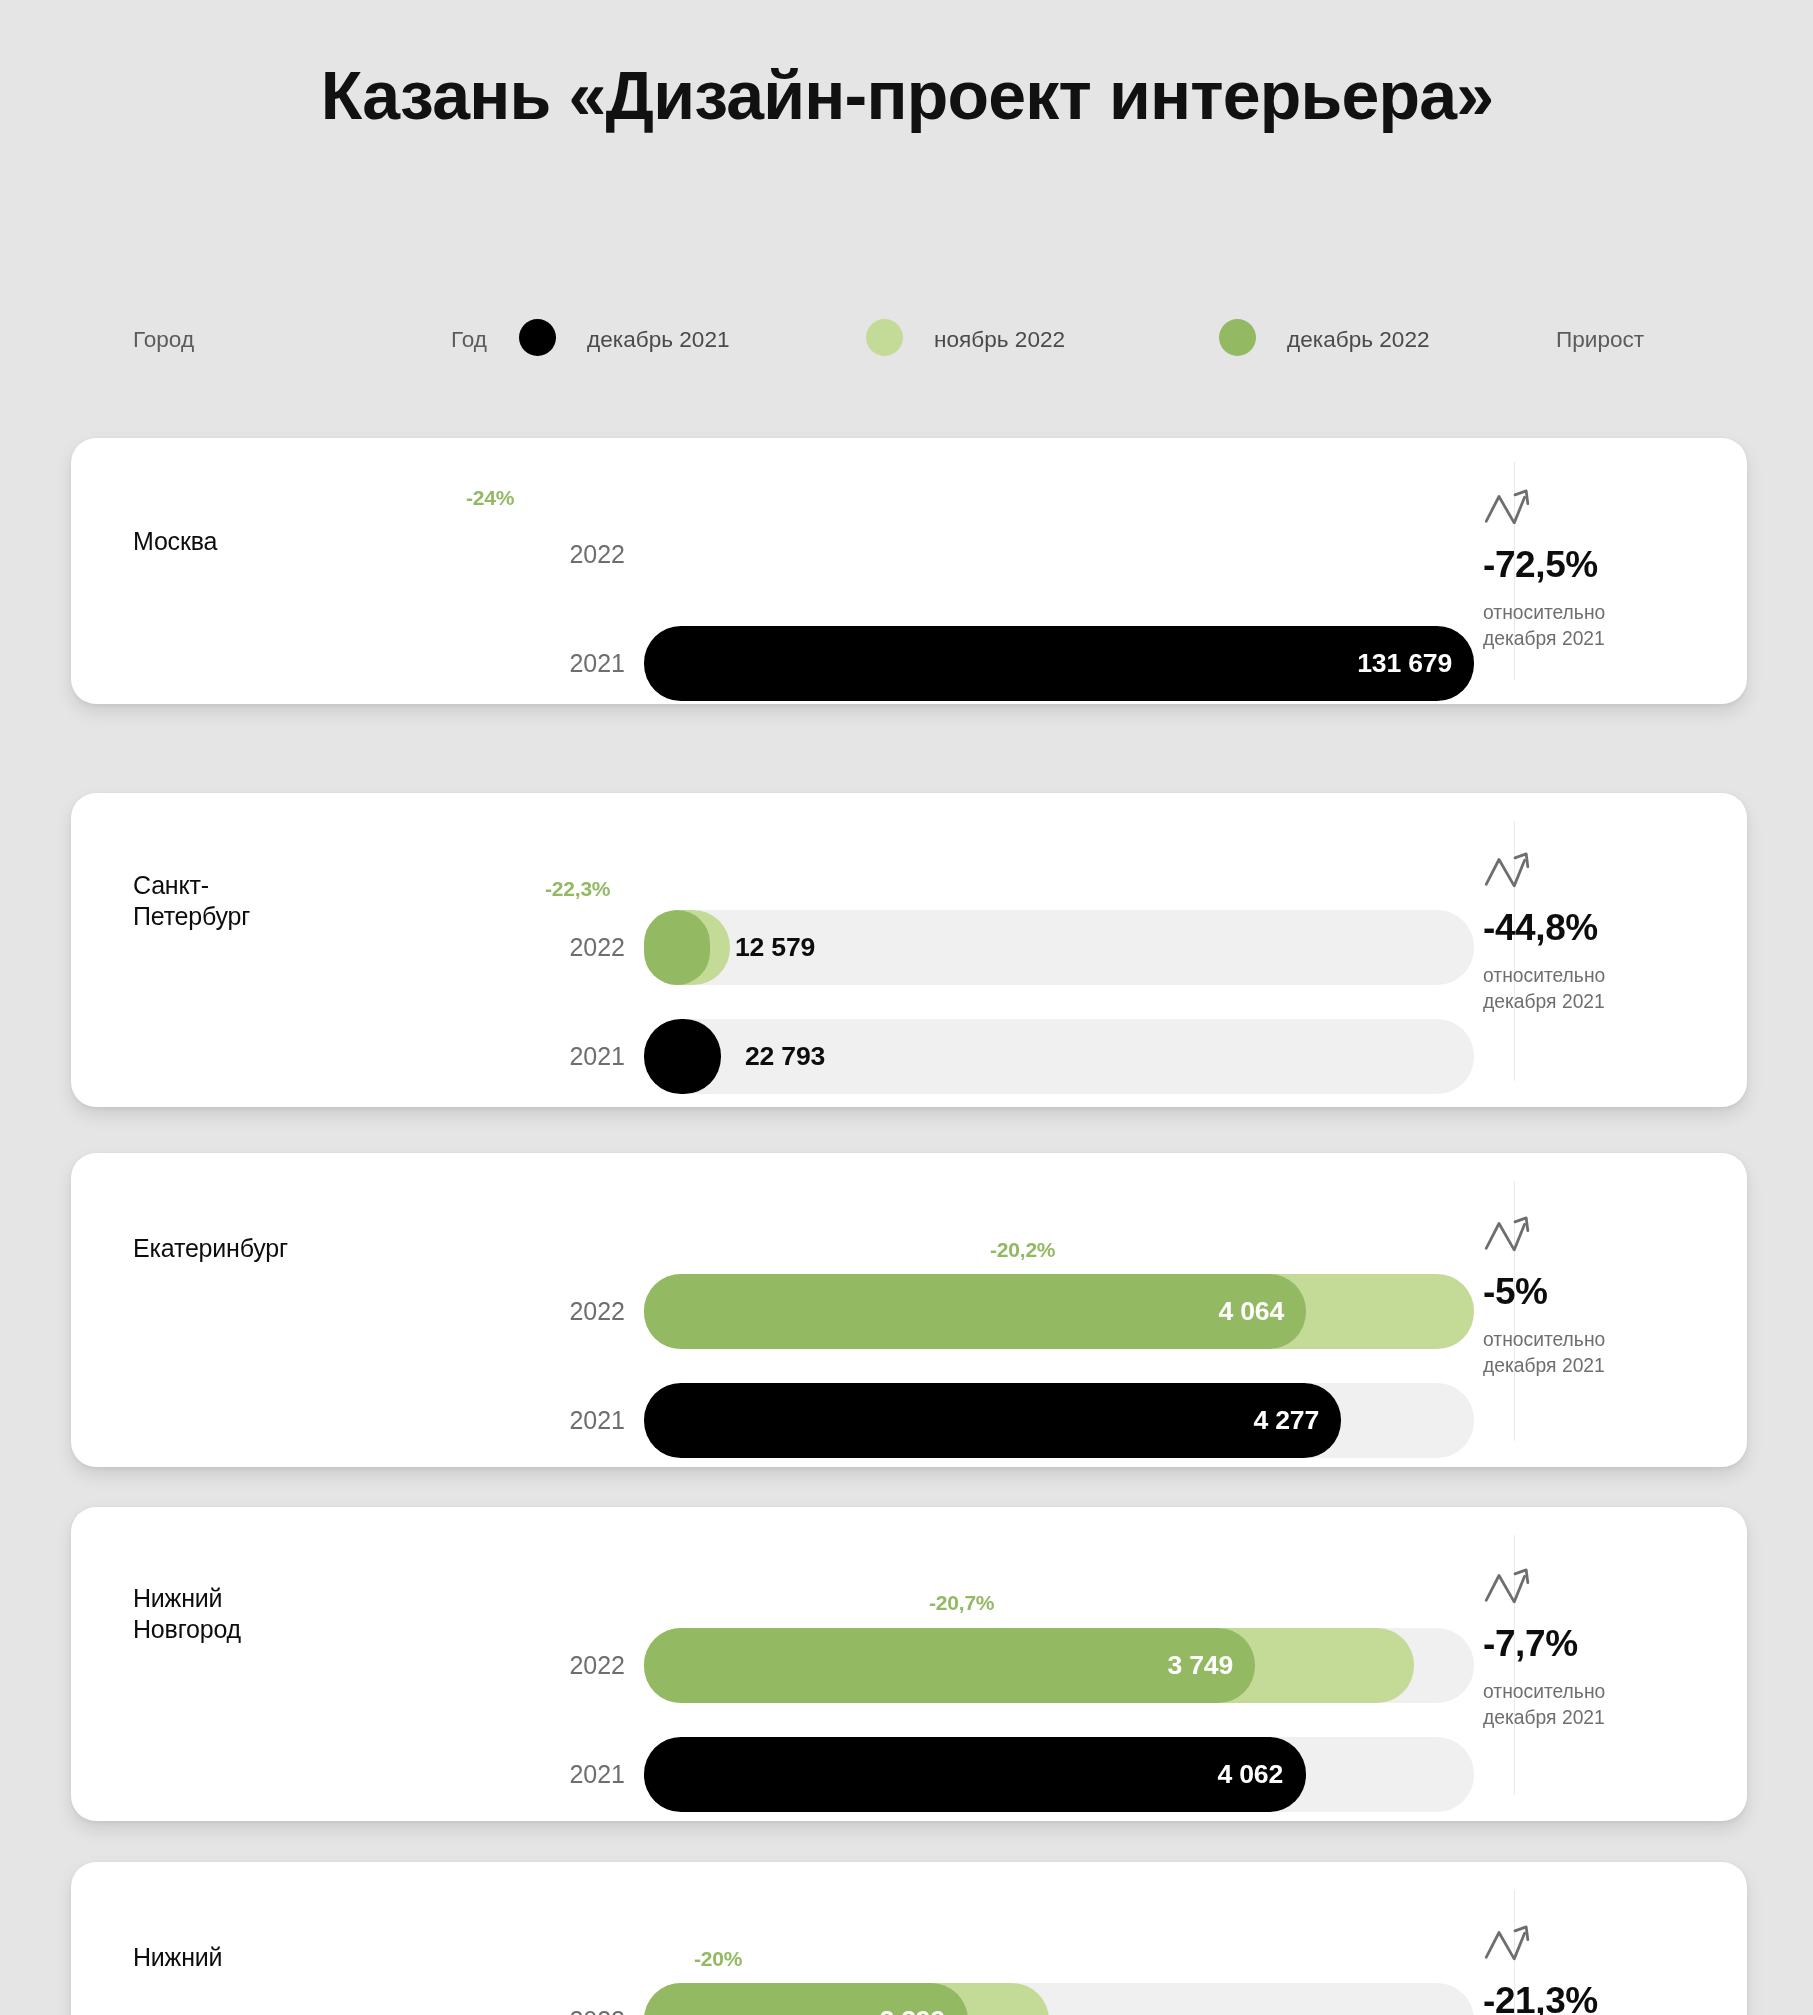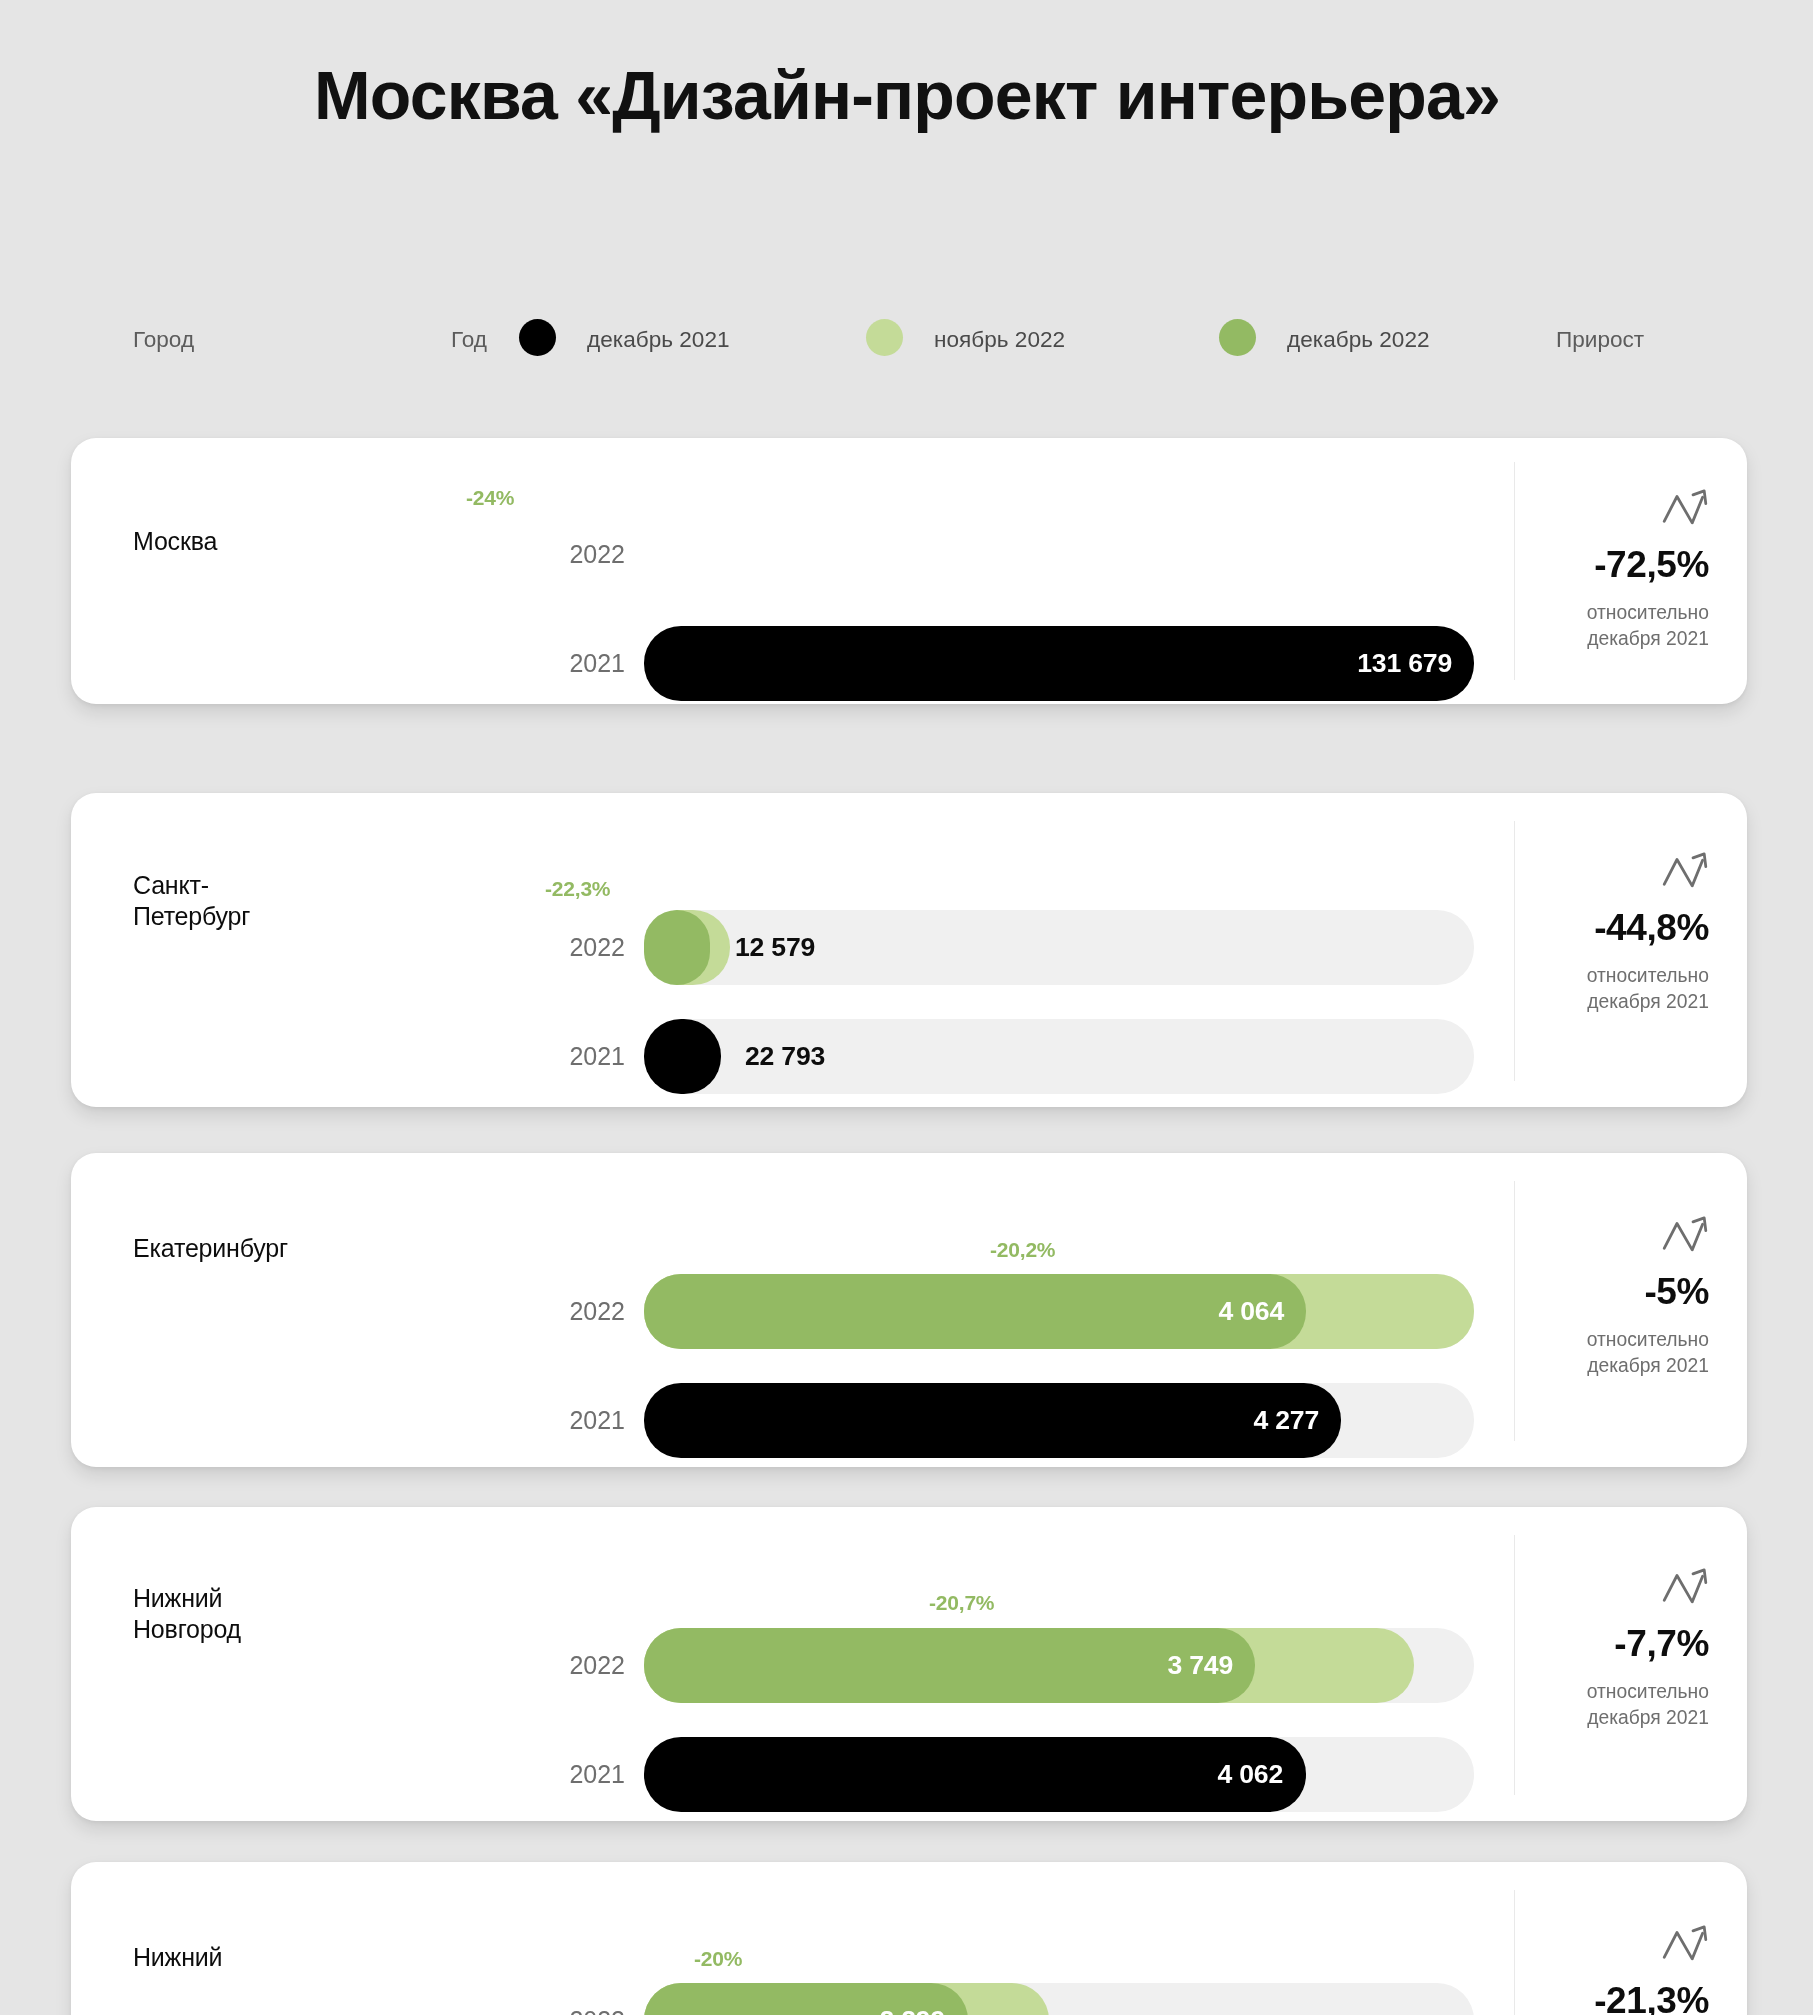--- a/index.html
+++ b/index.html
@@ -161,42 +161,42 @@
     position:absolute;
     width:1.2px;
     background:#e9e9e9;
   }
 
   
   .growth{
     position:absolute;
     right:38px;
     width:226px;
-    text-align:right;
+    text-align:left;
   }
   .growth-icon{ display:block; margin:0 auto; }
   .growth-pct{
     font-size:37px;
     font-weight:700;
     color:#0d0d0d;
     letter-spacing:-0.4px;
     white-space:nowrap;
   }
   .growth-note{
     font-size:19.3px;
     color:#6e6e6e;
     line-height:1.34;
     white-space:pre-line;
     font-weight:400;
   }
 </style>
 </head>
 <body>
 
-<div id="page-title">Москва «Дизайн-проект интерьера»</div>
+<div id="page-title">Казань «Дизайн-проект интерьера»</div>
 
 <div id="legend">
   <div class="legend-label" id="legend-city">Город</div>
   <div class="legend-label" id="legend-year">Год</div>
 
   <div class="legend-entry" id="legend-e0">
     <span class="legend-dot" style="background:#000000"></span>
     <span class="legend-text">декабрь 2021</span>
   </div>
   <div class="legend-entry" id="legend-e1">

